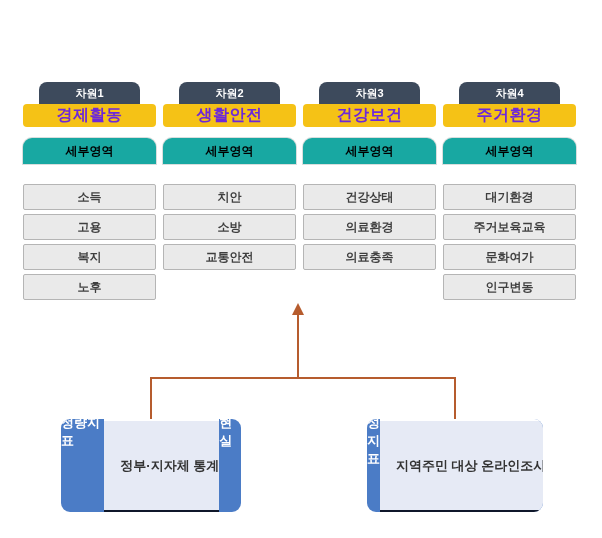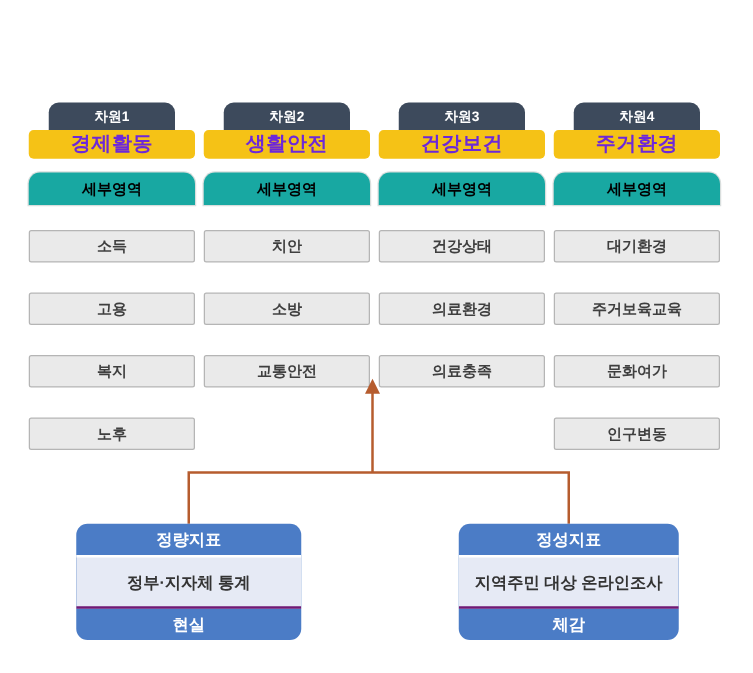--- a/index.html
+++ b/index.html
@@ -28,45 +28,45 @@
     display: flex; align-items: center; justify-content: center;
     color: #6d28d9; font-size: 16px; font-weight: bold; letter-spacing: 0.5px;
   }
   .detail-header {
     height: 26px; margin-top: 11px; background: #18A8A2;
     border-radius: 9px 9px 0 0; box-shadow: 0 0 0 1px #d9dedd;
     display: flex; align-items: center; justify-content: center;
     color: #000000; font-size: 12px; font-weight: bold;
   }
   .detail-item {
-    height: 26px; margin-top: 24px; background: #EAEAEA; border: 1px solid #b5b5b5;
+    height: 26px; margin-top: 4px; background: #EAEAEA; border: 1px solid #b5b5b5;
     border-radius: 2px; display: flex; align-items: center; justify-content: center;
     color: #3f3f3f; font-size: 12px; font-weight: 600; white-space: nowrap;
   }
   .detail-item.first { margin-top: 20px; }
 
   
   .connector { position: absolute; left: 0; top: 0; pointer-events: none; }
 
   
   .indicator-card {
     position: absolute; top: 419px; height: 93px;
     background: #4B7CC6; border-radius: 9px; overflow: hidden;
-    display: flex; flex-direction: column;
+    display: flex; flex-direction: row;
   }
   .card-left { left: 61px; width: 180px; }
   .card-right { left: 367px; width: 176px; }
   .ind-title {
     height: 25px; display: flex; align-items: center; justify-content: center;
     color: #ffffff; font-size: 13px; font-weight: bold;
   }
   .ind-method {
-    flex: 1; background: #E6EAF5; border-top: 2px solid #ffffff; border-bottom: 2px solid #701a75;
+    flex: 1; background: #E6EAF5; border-top: 2px solid #ffffff; border-bottom: 2px solid #0f172a;
     display: flex; align-items: center; justify-content: center;
-    color: #333333; font-size: 13px; font-weight: 600; white-space: nowrap;
+    color: #333333; font-size: 13px; font-weight: 600; white-space: nowrap; padding-left: 16px;
   }
   .ind-aspect {
     height: 25px; display: flex; align-items: center; justify-content: center;
     color: #ffffff; font-size: 13px; font-weight: bold;
   }
 </style>
 </head>
 <body>
 
 <div class="page">

